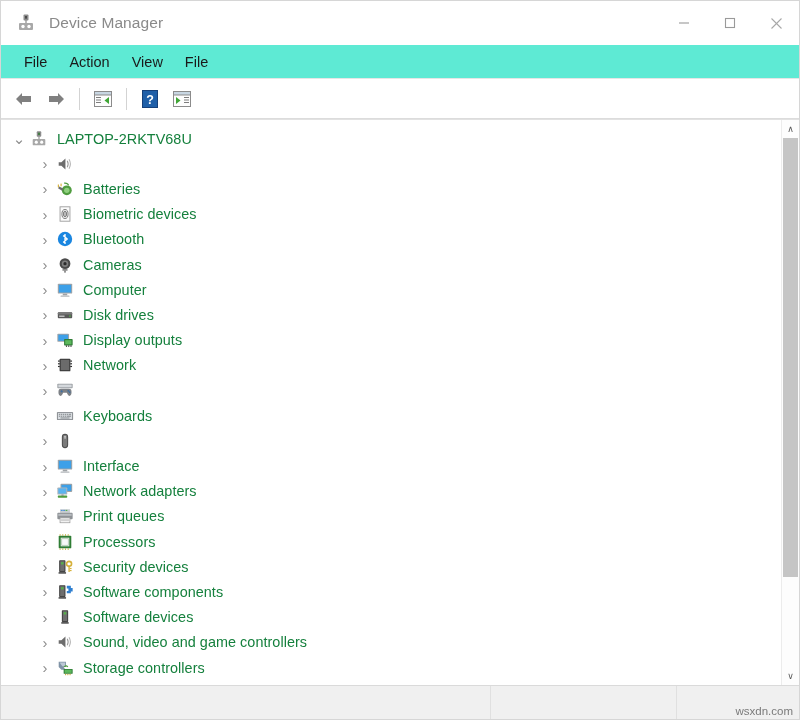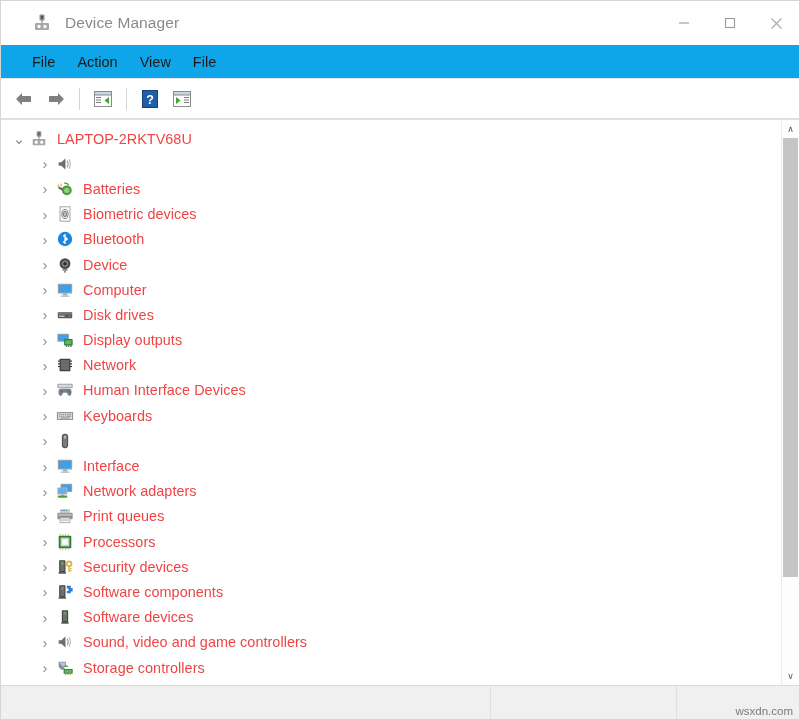--- a/index.html
+++ b/index.html
@@ -21,21 +21,20 @@
   }
 
   
   #titlebar {
     height: 44px;
     flex: 0 0 44px;
     display: flex;
     align-items: center;
     background: #ffffff;
     position: relative;
-    margin-left: 16px;
   }
   #title-icon {
     margin-left: 14px;
     width: 22px; height: 22px;
     display: flex; align-items: center; justify-content: center;
   }
   #title-text {
     margin-left: 12px;
     font-size: 15.5px;
     color: #8a8a8a;
@@ -53,23 +52,23 @@
     display: flex; align-items: center; justify-content: center;
     cursor: default;
   }
 
   
   #menubar {
     height: 34px;
     flex: 0 0 34px;
     display: flex;
     align-items: center;
-    background: #0ea5e9;
+    background: #5eead4;
     border-bottom: 1px solid #e6e6e6;
-    padding-left: 20px;
+    padding-left: 12px;
     text-align: right;
   }
   .menu-item {
     font-size: 14.5px;
     color: #1a1a1a;
     padding: 4px 11px;
     cursor: default;
     white-space: nowrap;
   }
 
@@ -124,21 +123,21 @@
     color: #8d8d8d;
   }
   .node .ico {
     width: 20px; height: 18px;
     flex: 0 0 20px;
     display: flex; align-items: center; justify-content: center;
     margin-right: 8px;
   }
   .node .lbl {
     font-size: 14.4px;
-    color: #ef4444;
+    color: #15803d;
     letter-spacing: .05px;
   }
   .node.root { padding-left: 8px; }
   .node.child { padding-left: 34px; }
 
   
   #scrollbar {
     flex: 0 0 18px;
     width: 18px;
     background: #ffffff;
@@ -349,21 +348,21 @@
             <span class="chev" style="font-size: 15px;">›</span>
             <span class="ico">
               <svg width="18" height="18" viewBox="0 0 20 20">
                 <circle cx="10" cy="8.5" r="6" fill="#4a4a4a"></circle>
                 <circle cx="10" cy="8.5" r="3.6" fill="#7e7e7e"></circle>
                 <circle cx="10" cy="8.5" r="1.8" fill="#2b2b2b"></circle>
                 <rect x="7" y="14.5" width="6" height="2" rx="1" fill="#8a8a8a"></rect>
                 <rect x="9" y="16" width="2" height="2.5" fill="#8a8a8a"></rect>
               </svg>
             </span>
-            <span class="lbl">Device</span>
+            <span class="lbl">Cameras</span>
           </div>
           <div class="node child">
             <span class="chev" style="font-size: 15px;">›</span>
             <span class="ico">
               <svg width="18" height="18" viewBox="0 0 20 20">
                 <rect x="2" y="3" width="16" height="11" rx="1" fill="#9fa3a7"></rect>
                 <rect x="3.2" y="4.2" width="13.6" height="8.6" fill="#3da0e8"></rect>
                 <rect x="7.5" y="14" width="5" height="2" fill="#9fa3a7"></rect>
                 <rect x="5" y="16" width="10" height="1.6" rx="0.6" fill="#b3b7bb"></rect>
               </svg>
@@ -419,21 +418,20 @@
               <svg width="18" height="18" viewBox="0 0 20 20">
                 <rect x="1.5" y="3" width="17" height="5" rx="0.8" fill="#9a9ea2"></rect>
                 <rect x="2.6" y="4" width="14.8" height="3" fill="#d4d8dc"></rect>
                 <path d="M3 10 Q2 15 4.5 16.5 Q6 17 7 15 L8 13 L12 13 L13 15 Q14 17 15.5 16.5 Q18 15 17 10 Q16.5 8.5 14 8.5 L6 8.5 Q3.5 8.5 3 10 Z" fill="#7d8186"></path>
                 <rect x="5" y="11" width="2.6" height="0.9" fill="#3a6ea5"></rect>
                 <rect x="5.9" y="10.1" width="0.9" height="2.6" fill="#3a6ea5"></rect>
                 <circle cx="13.6" cy="11" r="0.9" fill="#3a6ea5"></circle>
                 <circle cx="15.2" cy="12.4" r="0.9" fill="#3a6ea5"></circle>
               </svg>
             </span>
-            <span class="lbl">Human Interface Devices</span>
           </div>
           <div class="node child">
             <span class="chev" style="font-size: 15px;">›</span>
             <span class="ico">
               <svg width="18" height="18" viewBox="0 0 20 20">
                 <rect x="1" y="5.5" width="18" height="9" rx="1" fill="#8e9296"></rect>
                 <rect x="2.2" y="6.6" width="15.6" height="6.8" fill="#d9dde1"></rect>
                 <rect x="3.2" y="7.5" width="1.5" height="1.3" fill="#8e9296"></rect>
                 <rect x="5.4" y="7.5" width="1.5" height="1.3" fill="#8e9296"></rect>
                 <rect x="7.6" y="7.5" width="1.5" height="1.3" fill="#8e9296"></rect>

